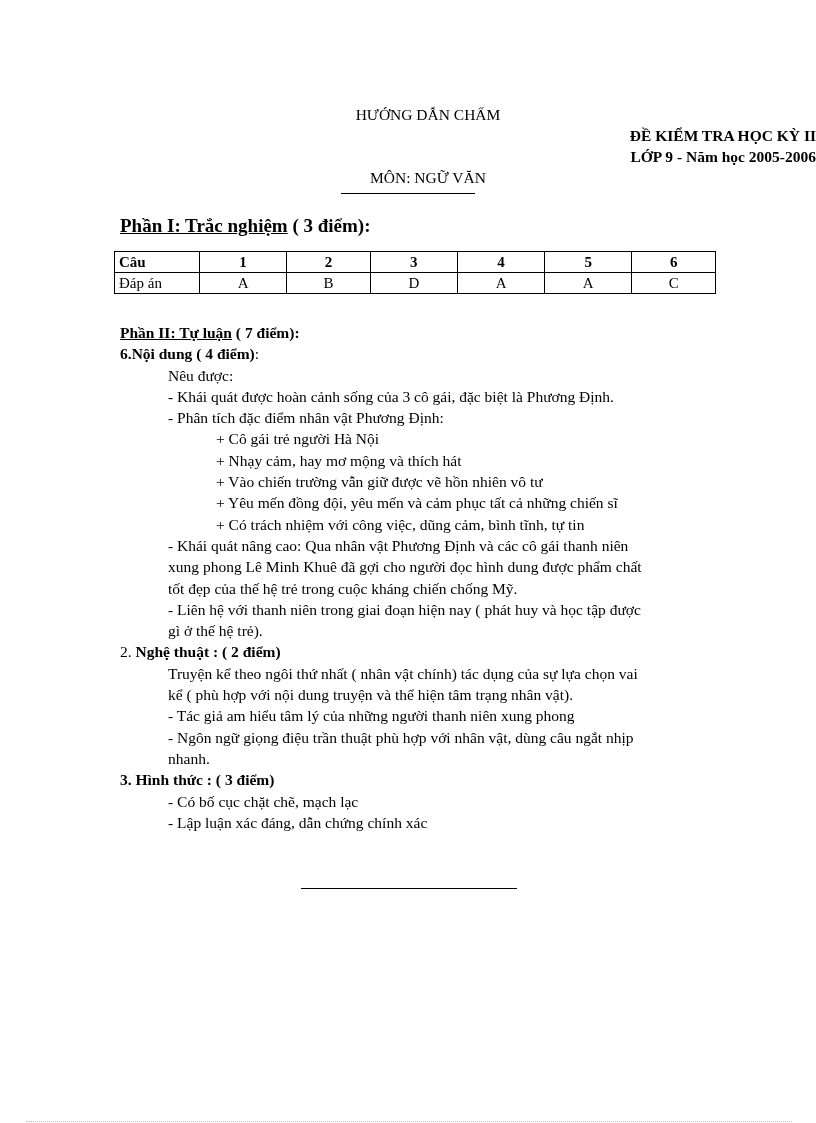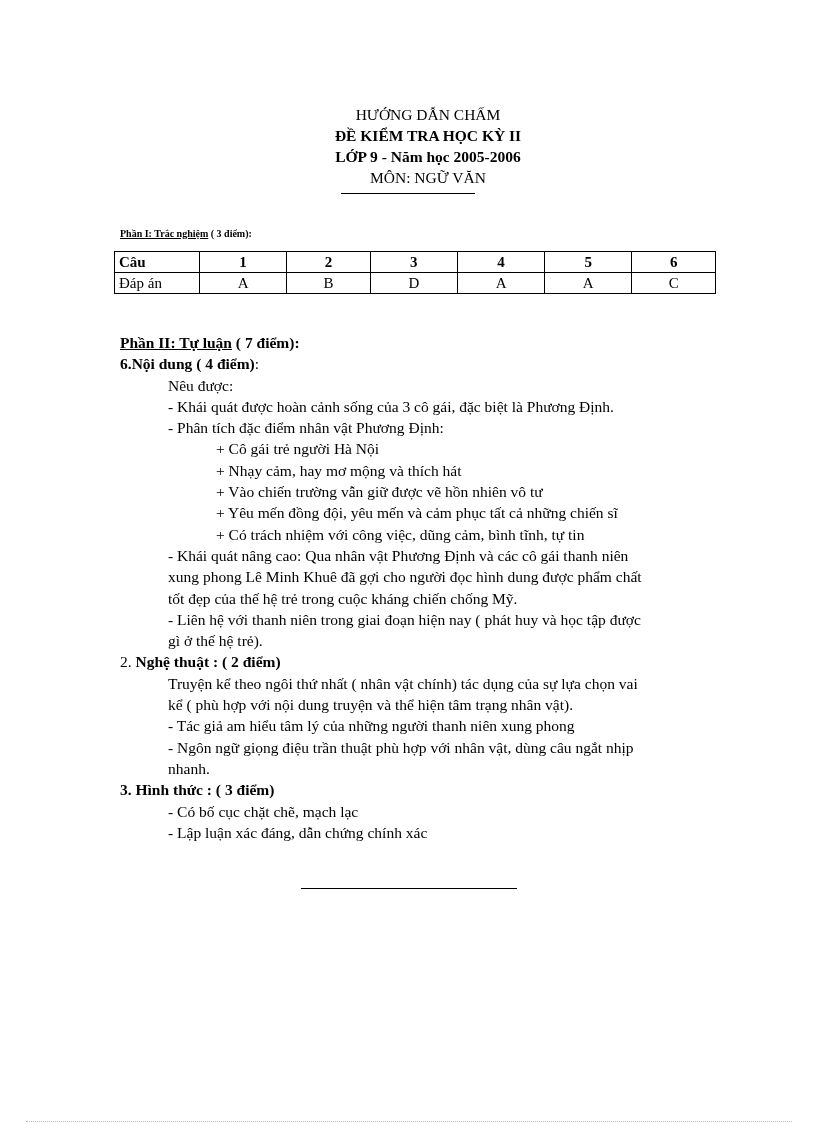--- a/index.html
+++ b/index.html
@@ -4,40 +4,40 @@
 <style>
   html, body { margin: 0; padding: 0; background: #ffffff; }
   body {
     width: 816px; height: 1123px; position: relative; overflow: hidden;
     font-family: "Liberation Serif", "DejaVu Serif", serif;
     color: #000;
     font-size: 15px;
   }
   .header { position: absolute; left: 0; width: 816px; top: 104px; text-align: center; }
   .header .line { height: 21px; line-height: 21px; font-size: 15.5px; margin-left: 40px; }
-  .header .bold { font-weight: bold; }
+  .header .bold { font-weight: bold; text-align: right; }
   .header .rule { width: 134px; height: 0; border-top: 1px solid #000; margin: 5px auto 0 auto; }
 
-  .p1-title { position: absolute; left: 120px; top: 224px; font-size: 10px; line-height: 20px; }
+  .p1-title { position: absolute; left: 120px; top: 216px; font-size: 19px; line-height: 20px; }
   .u { text-decoration: underline; font-weight: bold; }
   .b { font-weight: bold; }
 
   table.answers {
     position: absolute; left: 114px; top: 251px; width: 602px;
     border-collapse: collapse; font-size: 15px;
   }
   table.answers td {
     border: 1px solid #000; height: 20px; padding: 0 4px; line-height: 20px;
     text-align: center;
     margin-left: 36px;
   }
   table.answers td.first { text-align: left; width: 76px; }
   table.answers tr.r1 td { font-weight: bold; }
 
-  .body-text { position: absolute; left: 120px; top: 332px; width: 600px; }
+  .body-text { position: absolute; left: 120px; top: 322px; width: 600px; }
   .row { line-height: 21.3px; height: 21.3px; white-space: nowrap; font-size: 15.5px; }
   .ind1 { padding-left: 48px; }
   .ind2 { padding-left: 96px; }
 
   .end-rule { position: absolute; left: 301px; top: 888px; width: 216px; border-top: 1px solid #000; }
   .dots { position: absolute; left: 26px; right: 24px; top: 1121px; border-top: 1px dotted #bbbbbb; }
 </style>
 </head>
 <body>
 

